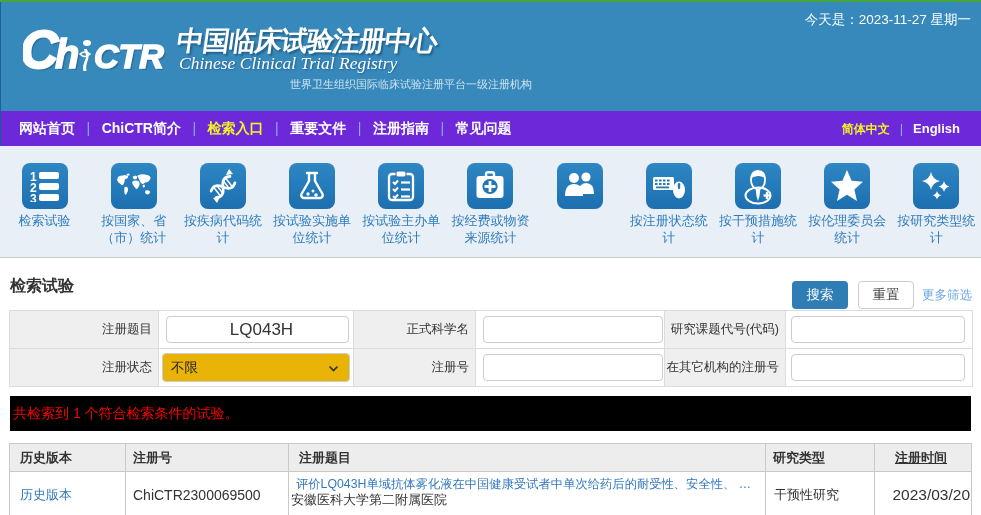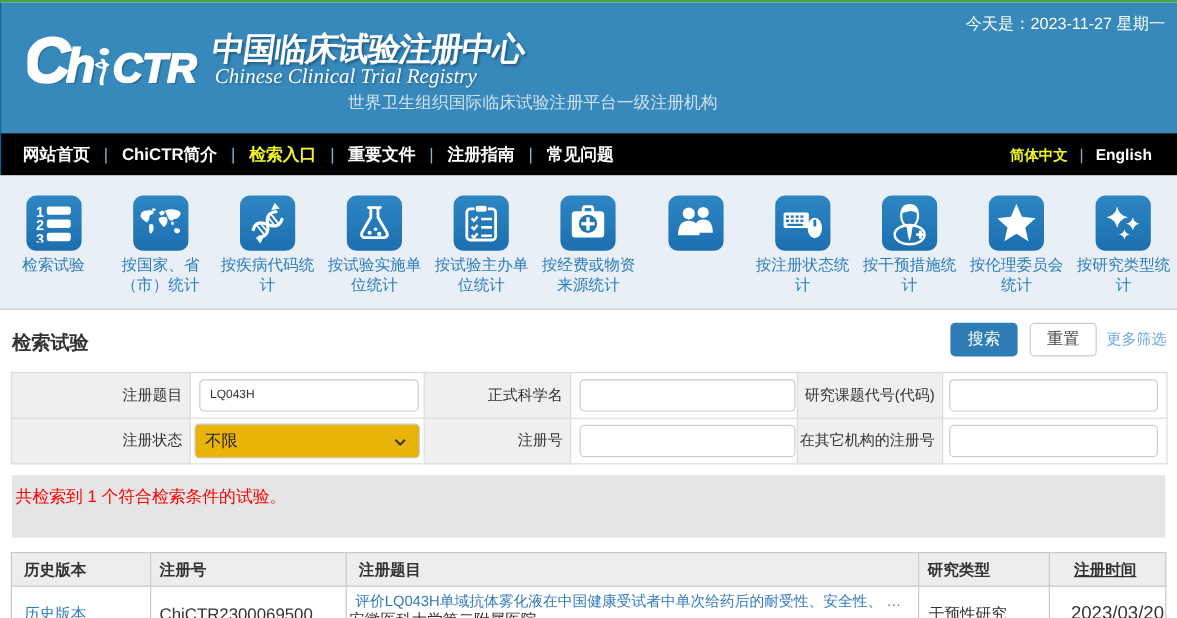--- a/index.html
+++ b/index.html
@@ -4,46 +4,46 @@
 <style>
 *{box-sizing:border-box;}
 html,body{margin:0;padding:0;}
 body{width:981px;height:515px;font-family:"Liberation Sans",sans-serif;background:#fff;overflow:hidden;position:relative;}
 .greenline{height:2px;background:#46a53e;}
 .header{position:relative;height:109px;background:#3789bc;box-shadow:inset 1px 0 0 #1d6294;}
 .date{position:absolute;top:9px;right:10px;color:#fff;font-size:13.5px;}
 .logo{position:absolute;left:23px;top:25px;color:#fff;}
 .cn-title{position:absolute;left:177px;top:21px;color:#fff;font-size:27px;font-weight:bold;transform:skewX(-8deg);letter-spacing:-1px;text-shadow:2px 2px 2px rgba(15,55,85,.5);white-space:nowrap;}
 .en-title{position:absolute;left:179px;top:51px;color:#fff;font-size:17.5px;font-style:italic;font-family:"Liberation Serif",serif;text-shadow:1px 1px 2px rgba(15,55,85,.45);white-space:nowrap;}
-.sub-title{position:absolute;left:290px;top:75px;color:#cfe2ee;font-size:14px;white-space:nowrap;}
-.nav{position:relative;height:35px;background:#000000;box-shadow:inset 1px 0 0 #145e8f;color:#fff;font-size:14px;font-weight:bold;line-height:35px;white-space:nowrap;}
+.sub-title{position:absolute;left:290px;top:75px;color:#cfe2ee;font-size:11px;white-space:nowrap;}
+.nav{position:relative;height:35px;background:#6d28d9;box-shadow:inset 1px 0 0 #145e8f;color:#fff;font-size:14px;font-weight:bold;line-height:35px;white-space:nowrap;}
 .nav a{color:#fff;text-decoration:none;}
 .nav .sep{color:#7fb4d8;font-weight:normal;padding:0 11.5px;}
 .nav .hl{color:#f0f525;}
 .navleft{position:absolute;left:19px;top:0;}
 .navright{position:absolute;right:21px;top:0;font-size:13px;}
 .navright .sep{padding:0 10px;}
 .icons{height:112px;background:#e9eff6;border-bottom:1px solid #ccc;display:flex;}
 .icell{width:89.18px;flex:0 0 auto;text-align:center;}
 .tile{width:46px;height:46px;margin:17px auto 0;border-radius:8px;background:linear-gradient(180deg,#2e86c3,#1d6fb0);display:flex;align-items:center;justify-content:center;}
 .ilabel{margin-top:4px;font-size:13px;line-height:16.5px;color:#2d7cbe;}
 .content{position:relative;}
 .searchbar{position:relative;height:52px;}
 .h1{position:absolute;left:10px;top:18px;font-size:16px;font-weight:bold;color:#333;}
-.btns{position:absolute;right:9px;top:11px;}
+.btns{position:absolute;right:9px;top:23px;}
 .btn-search{display:inline-block;width:56px;height:28px;line-height:28px;text-align:center;background:#2e7eb5;color:#fff;font-size:13.5px;border-radius:4px;vertical-align:middle;}
 .btn-reset{display:inline-block;width:56px;height:28px;line-height:26px;text-align:center;background:#fff;color:#444;font-size:13.5px;border:1px solid #ccc;border-radius:4px;vertical-align:middle;margin-left:10px;}
 .more{color:#6aa7e8;font-size:12.5px;vertical-align:middle;margin-left:8px;}
 table.form{border-collapse:collapse;margin-left:9px;width:963px;table-layout:fixed;}
 table.form td{border:1px solid #dcdcdc;padding:0;height:38px;}
 table.form td.lbl{background:#efefef;text-align:right;padding-right:6px;font-size:12.5px;color:#333;white-space:nowrap;}
-.inp{height:27px;border:1px solid #ccc;border-radius:4px;margin-left:7px;font-size:10px;color:#333;padding-left:8px;line-height:25px;background:#fff;}
+.inp{height:27px;border:1px solid #ccc;border-radius:4px;margin-left:7px;font-size:17px;color:#333;padding-left:8px;line-height:25px;background:#fff;text-align:center;}
 .sel{height:29px;border:1px solid #ccc;border-radius:4px;margin-left:3px;font-size:13.5px;color:#222;padding-left:8px;line-height:27px;background:#eab308;position:relative;}
 .chev{position:absolute;right:10px;top:9px;width:11px;height:11px;}
-.msg{margin:9px 0 0 10px;width:961px;height:52px;background:#e5e5e5;color:#f00;font-size:14px;line-height:35px;padding-left:3px;}
+.msg{margin:9px 0 0 10px;width:961px;height:35px;background:#000000;color:#f00;font-size:14px;line-height:35px;padding-left:3px;}
 table.res{border-collapse:collapse;margin-left:9px;width:962px;table-layout:fixed;margin-top:12px;border-radius:10px;}
 table.res td,table.res th{border:1px solid #c9c9c9;font-size:13px;color:#333;text-align:left;}
 table.res th{background:#ededed;height:28px;font-weight:bold;padding-left:10px;}
 table.res td{height:47px;padding-left:10px;}
 a.blue{color:#3379be;text-decoration:none;}
 </style>
 </head>
 <body>
 <div class="greenline"></div>
 <div class="header">

